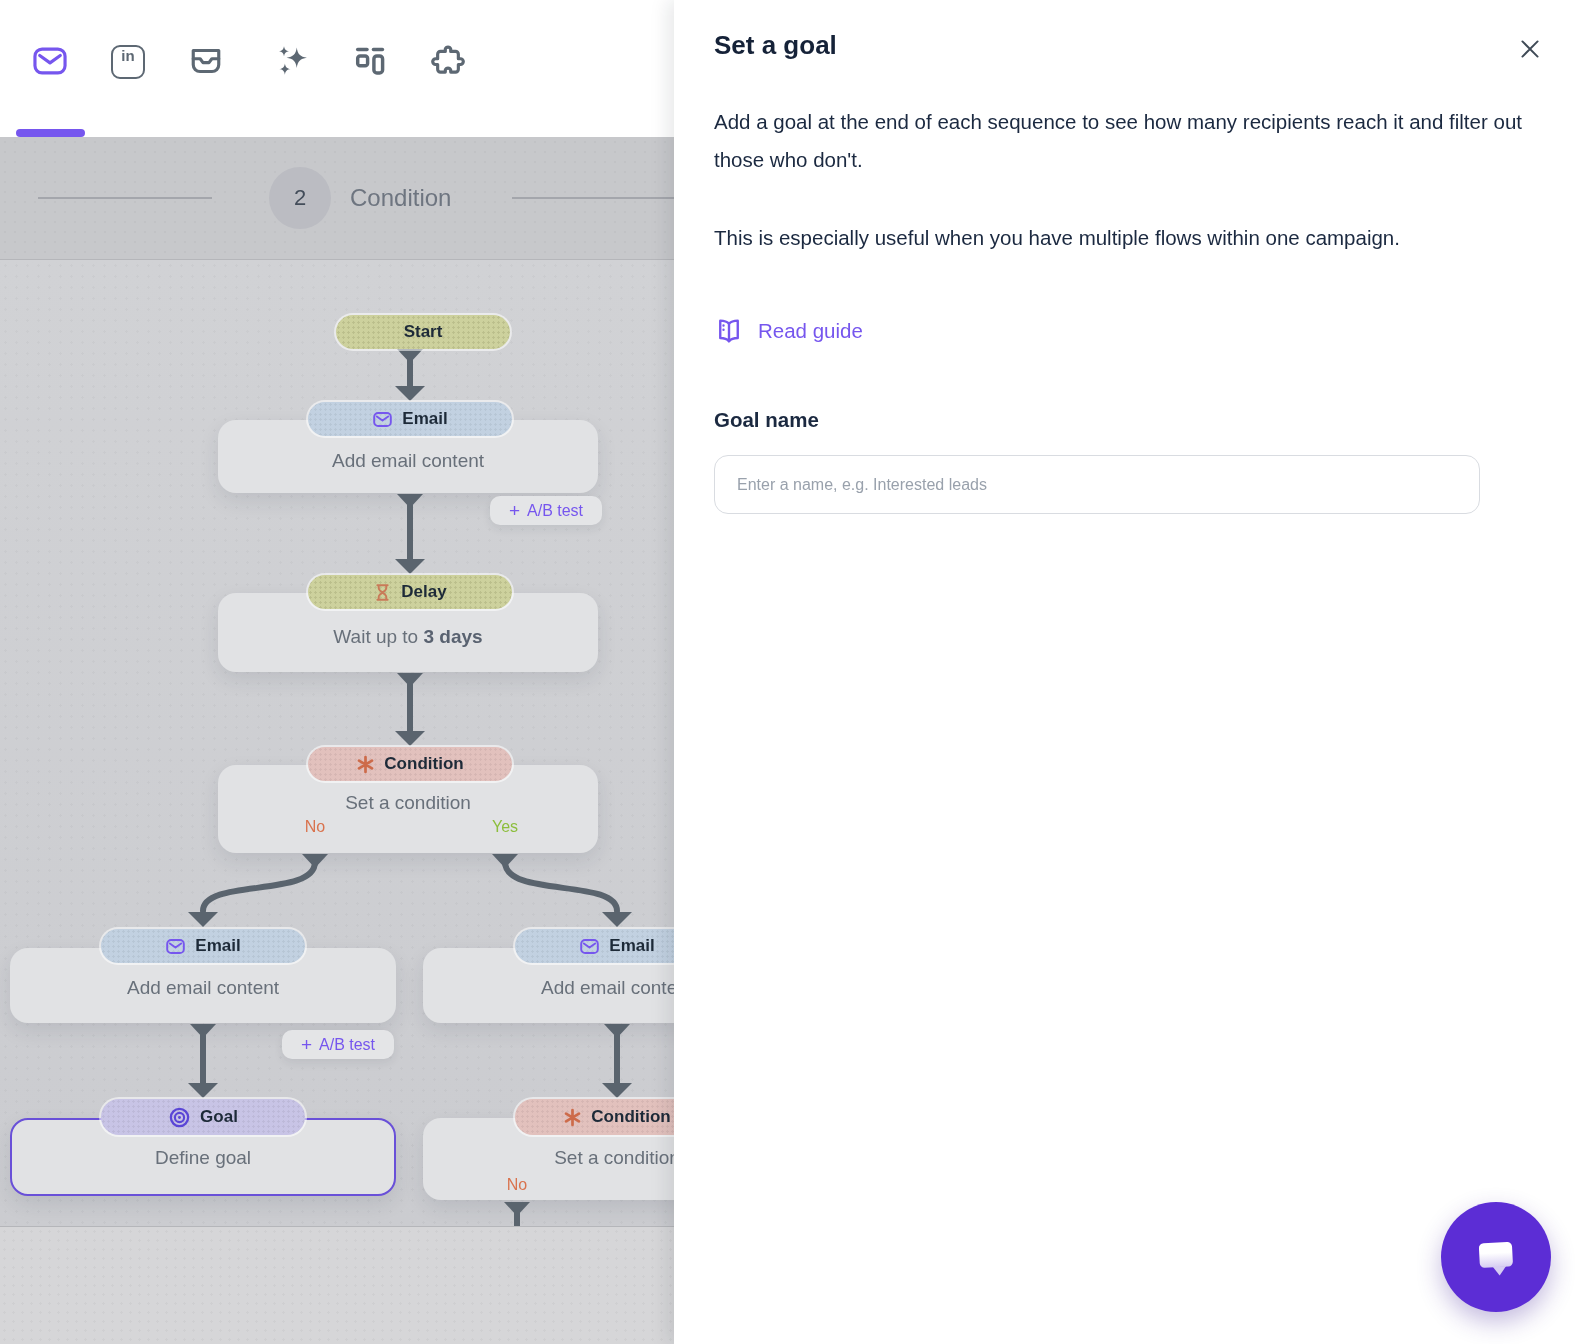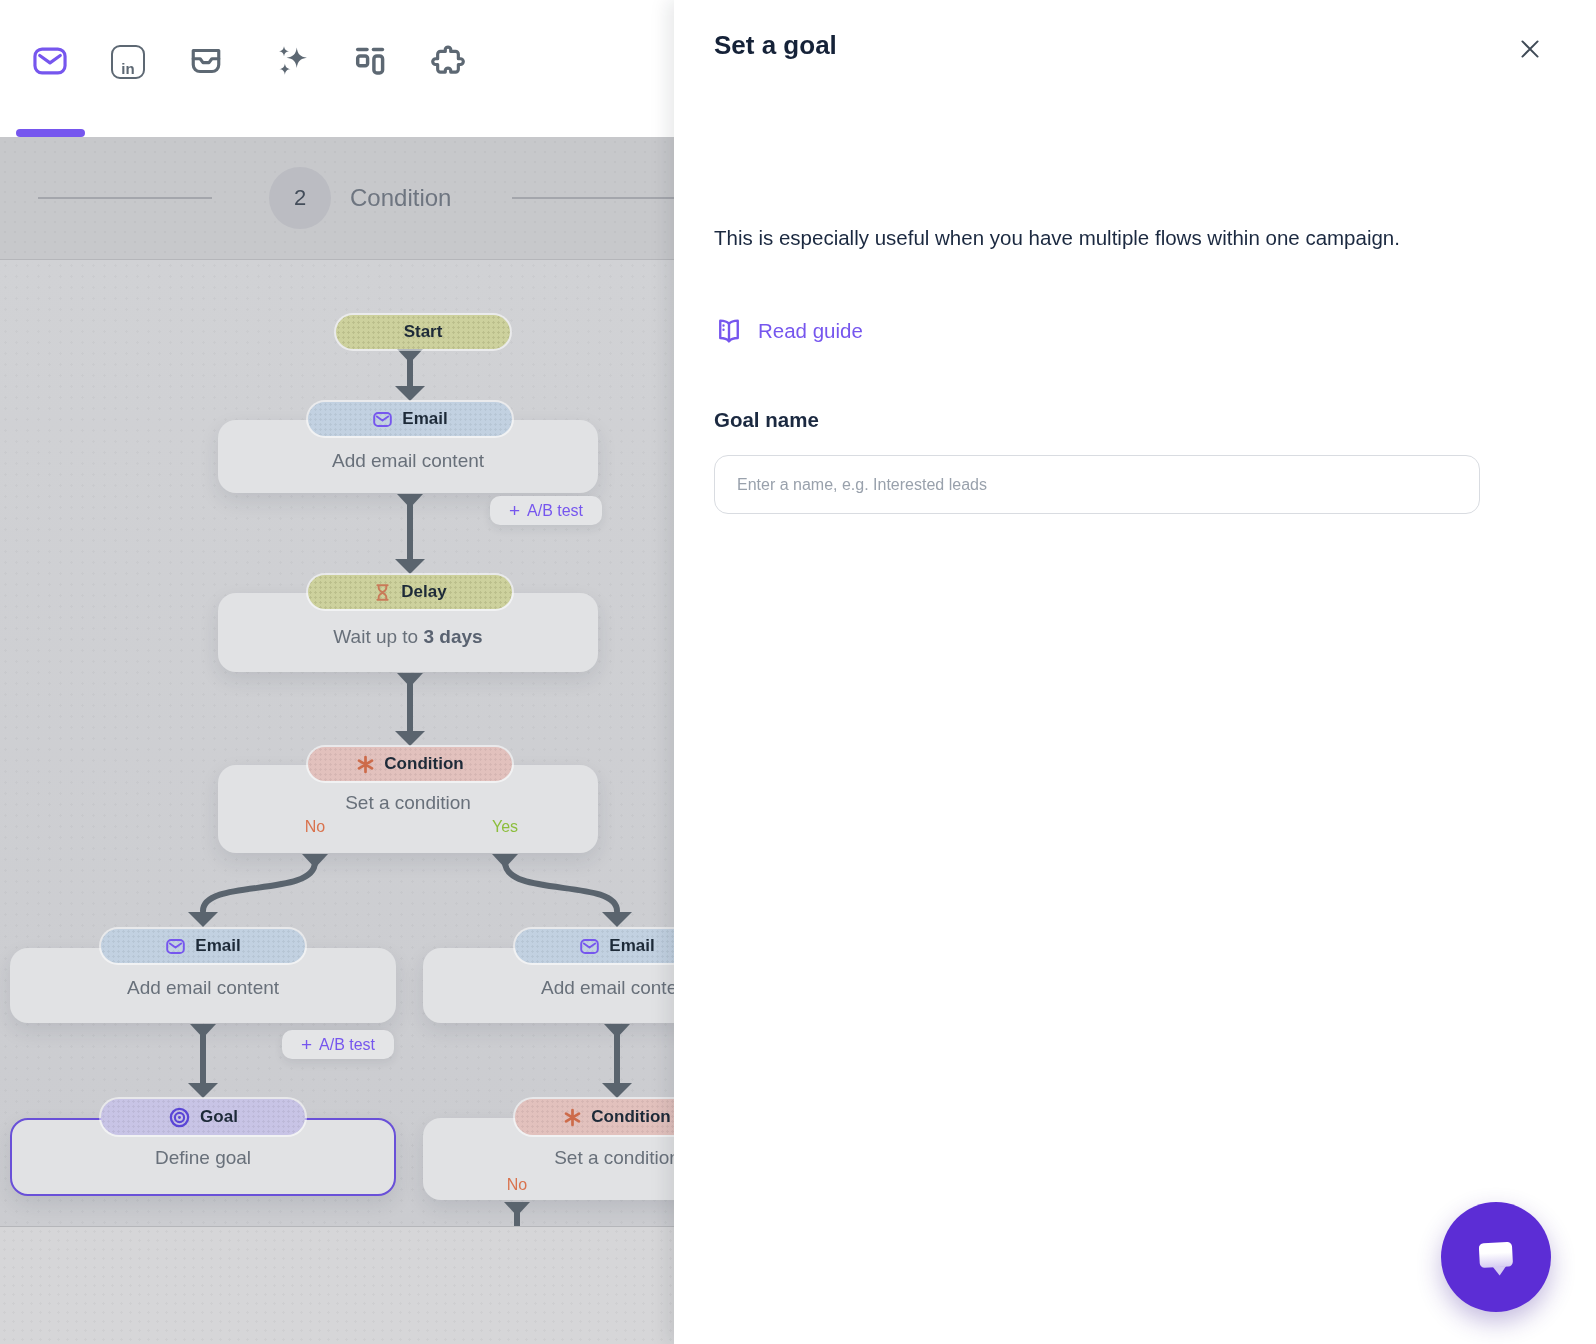--- a/index.html
+++ b/index.html
@@ -102,21 +102,21 @@
   <div class="toolbar">
     <button class="tab-btn active" style="left:28px">
       <span>
         <svg width="38" height="38" viewBox="0 0 24 24" fill="none" stroke="currentColor" stroke-width="2" stroke-linecap="round" stroke-linejoin="round">
             <rect x="2.5" y="4.5" width="19" height="15" rx="4.5"></rect>
             <path d="M5.5 8.5l6.5 4.7 6.5-4.7"></path>
           </svg>
       </span>
     </button>
     <button class="tab-btn" style="left:106px">
-      <span style="width:34px;height:34px;border:2.4px solid currentColor;border-radius:9px;display:flex;align-items:flex-end;justify-content:center;">
+      <span style="width:34px;height:34px;border:2.4px solid currentColor;border-radius:9px;display:flex;align-items:flex-start;justify-content:center;">
         <span class="li-glyph">in</span>
       </span>
     </button>
     <button class="tab-btn" style="left:184px">
       <span>
         <svg width="36" height="36" viewBox="0 0 24 24" fill="none" stroke="currentColor" stroke-width="2.1" stroke-linecap="round" stroke-linejoin="round">
             <path d="M3.5 5h17v9.5a4.5 4.5 0 0 1-4.5 4.5H8a4.5 4.5 0 0 1-4.5-4.5z"></path>
             <path d="M3.5 10.5h4.6l1.9 2.6h4l1.9-2.6h4.6"></path>
           </svg>
       </span>
@@ -290,20 +290,21 @@
 
   <div class="panel">
     <div class="panel-title">Set a goal</div>
     <button class="close-btn">
       <span>
         <svg width="26" height="26" viewBox="0 0 24 24" fill="none" stroke="currentColor" stroke-width="1.8" stroke-linecap="round">
             <path d="M5 5l14 14M19 5L5 19"></path>
           </svg>
       </span>
     </button>
+    <p class="panel-p p1">Add a goal at the end of each sequence to see how many recipients reach it and filter out those who don't.</p>
     <p class="panel-p p2">This is especially useful when you have multiple flows within one campaign.</p>
     <a class="read-guide">
       <span style="display:flex;">
         <svg width="30" height="30" viewBox="0 0 24 24" fill="none" stroke="currentColor" stroke-width="1.9" stroke-linecap="round" stroke-linejoin="round">
             <path d="M12 6.2C10.5 4.4 8.2 3.7 5 3.7v13.9c3.2 0 5.5.7 7 2.5 1.5-1.8 3.8-2.5 7-2.5V3.7c-3.2 0-5.5.7-7 2.5z"></path>
             <path d="M12 6.2v13.9"></path>
             <path d="M7.6 7.6h.01M7.6 11h.01"></path>
           </svg>
       </span>
       <span>Read guide</span>

